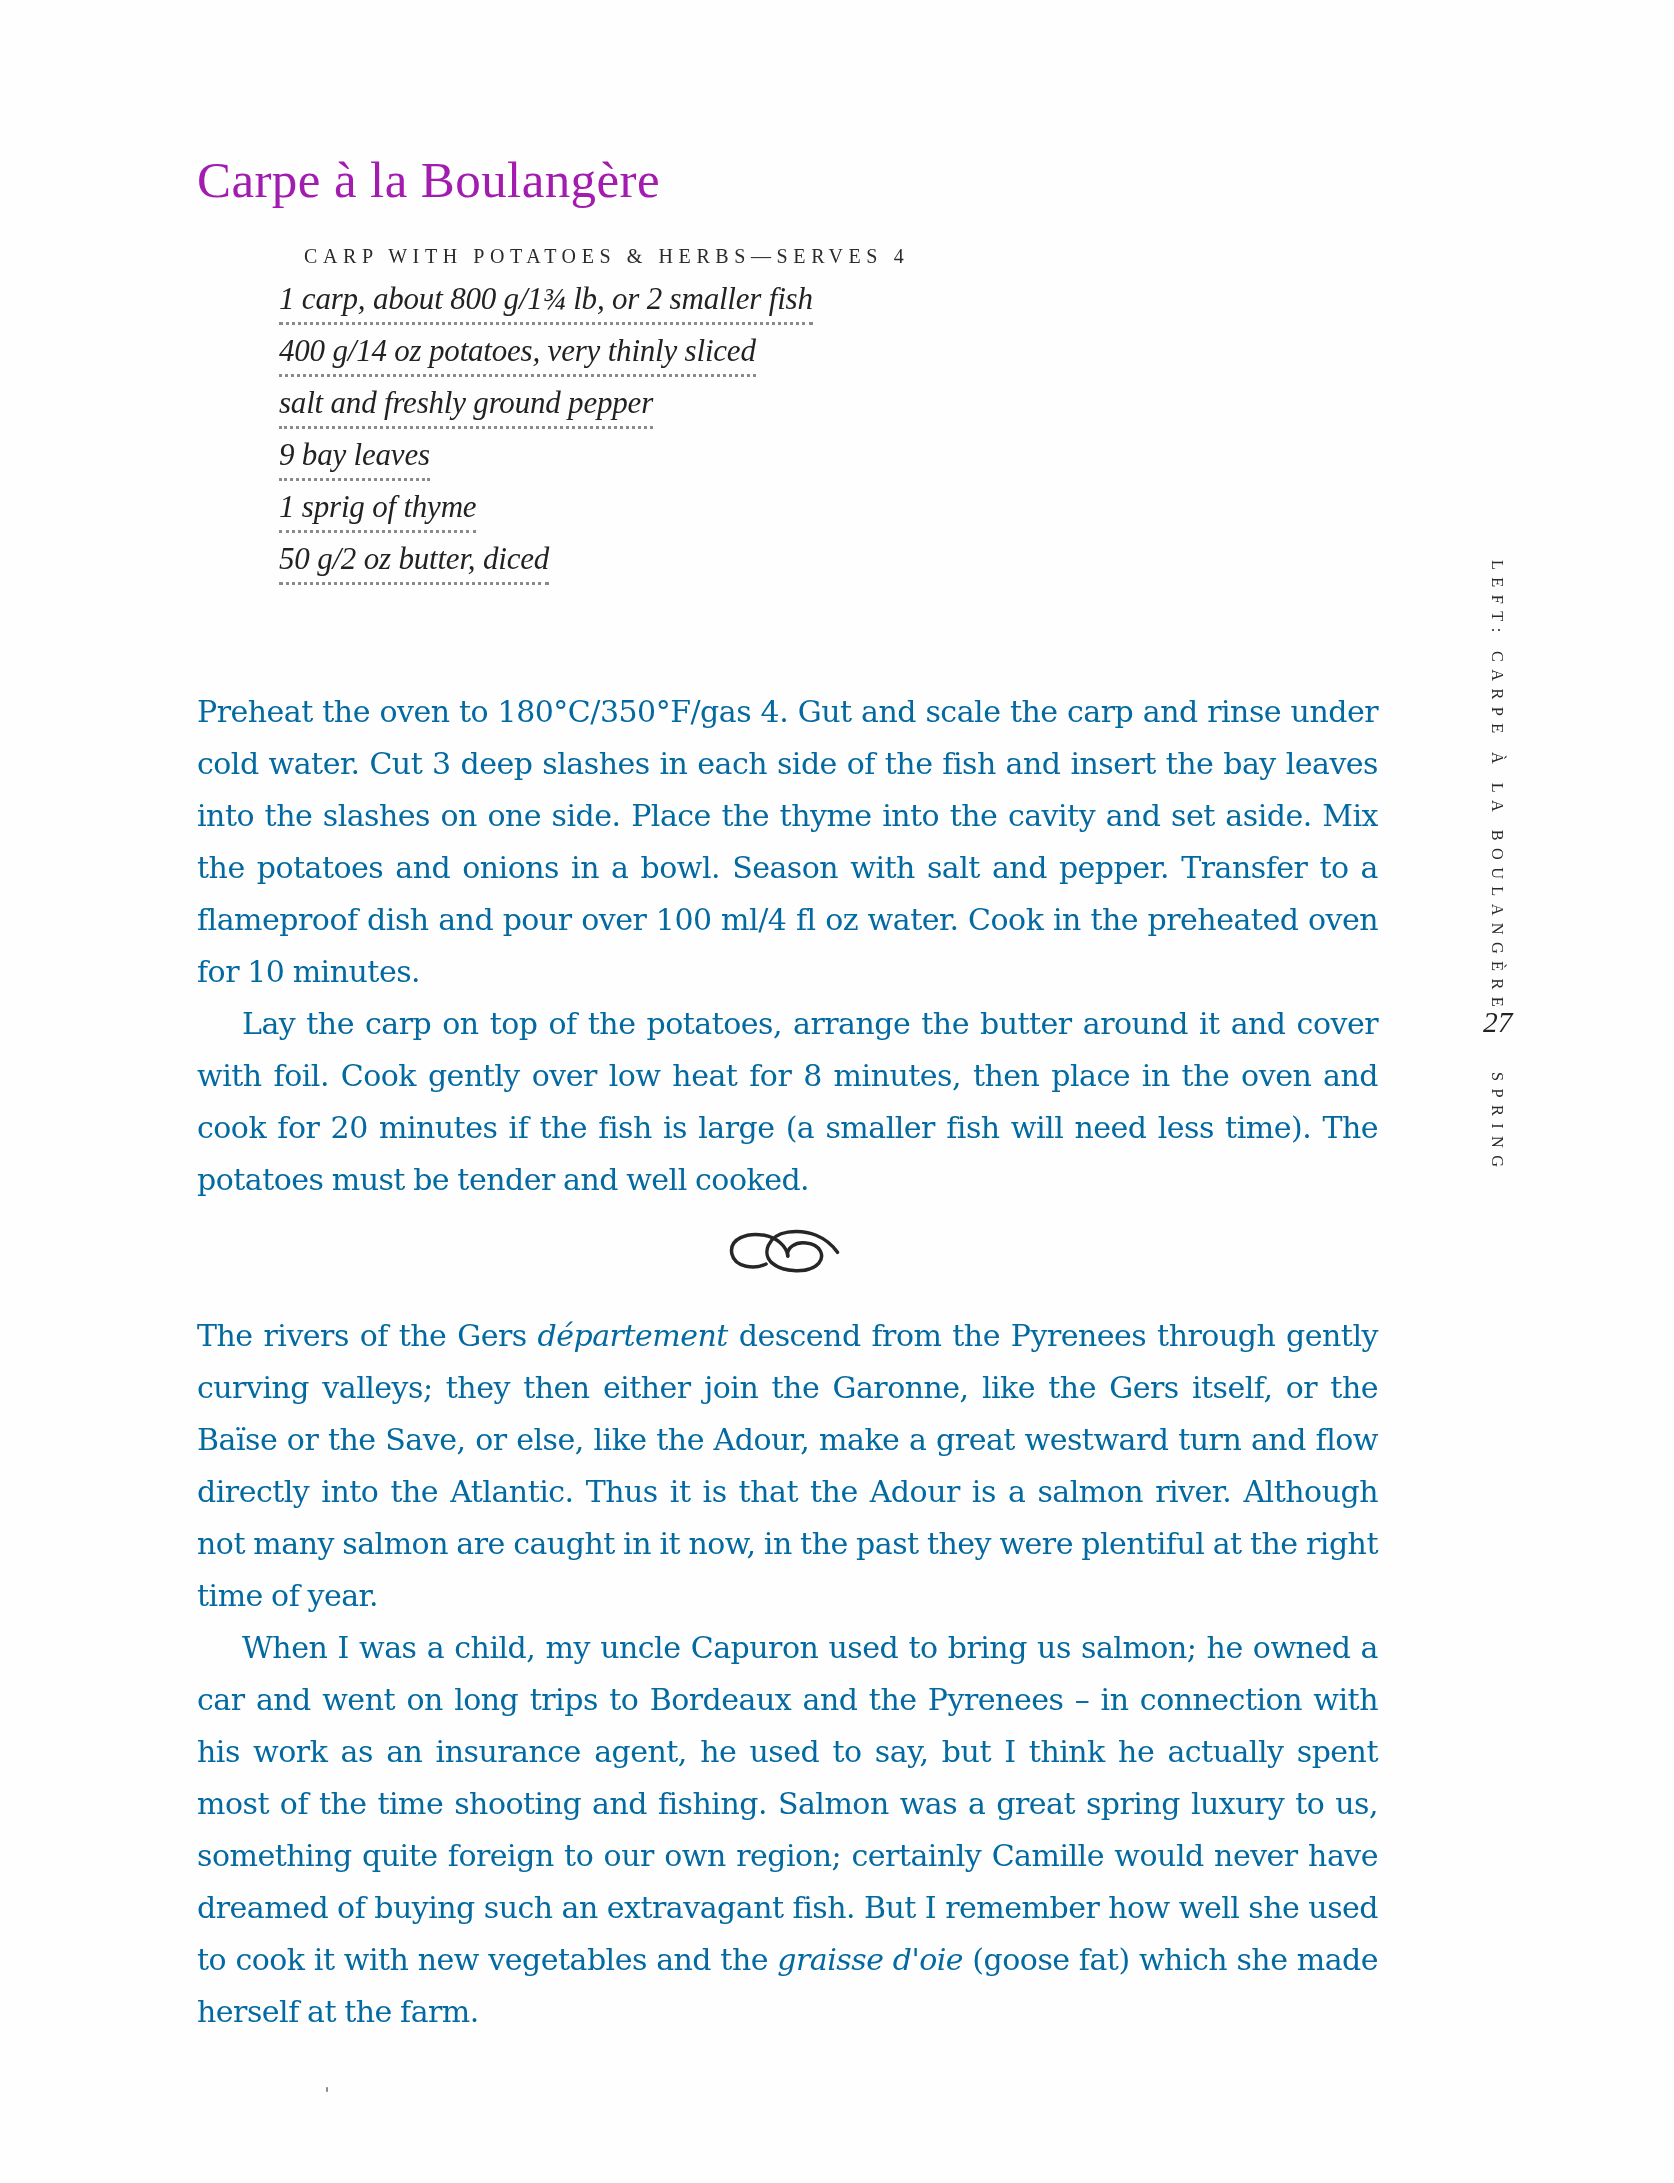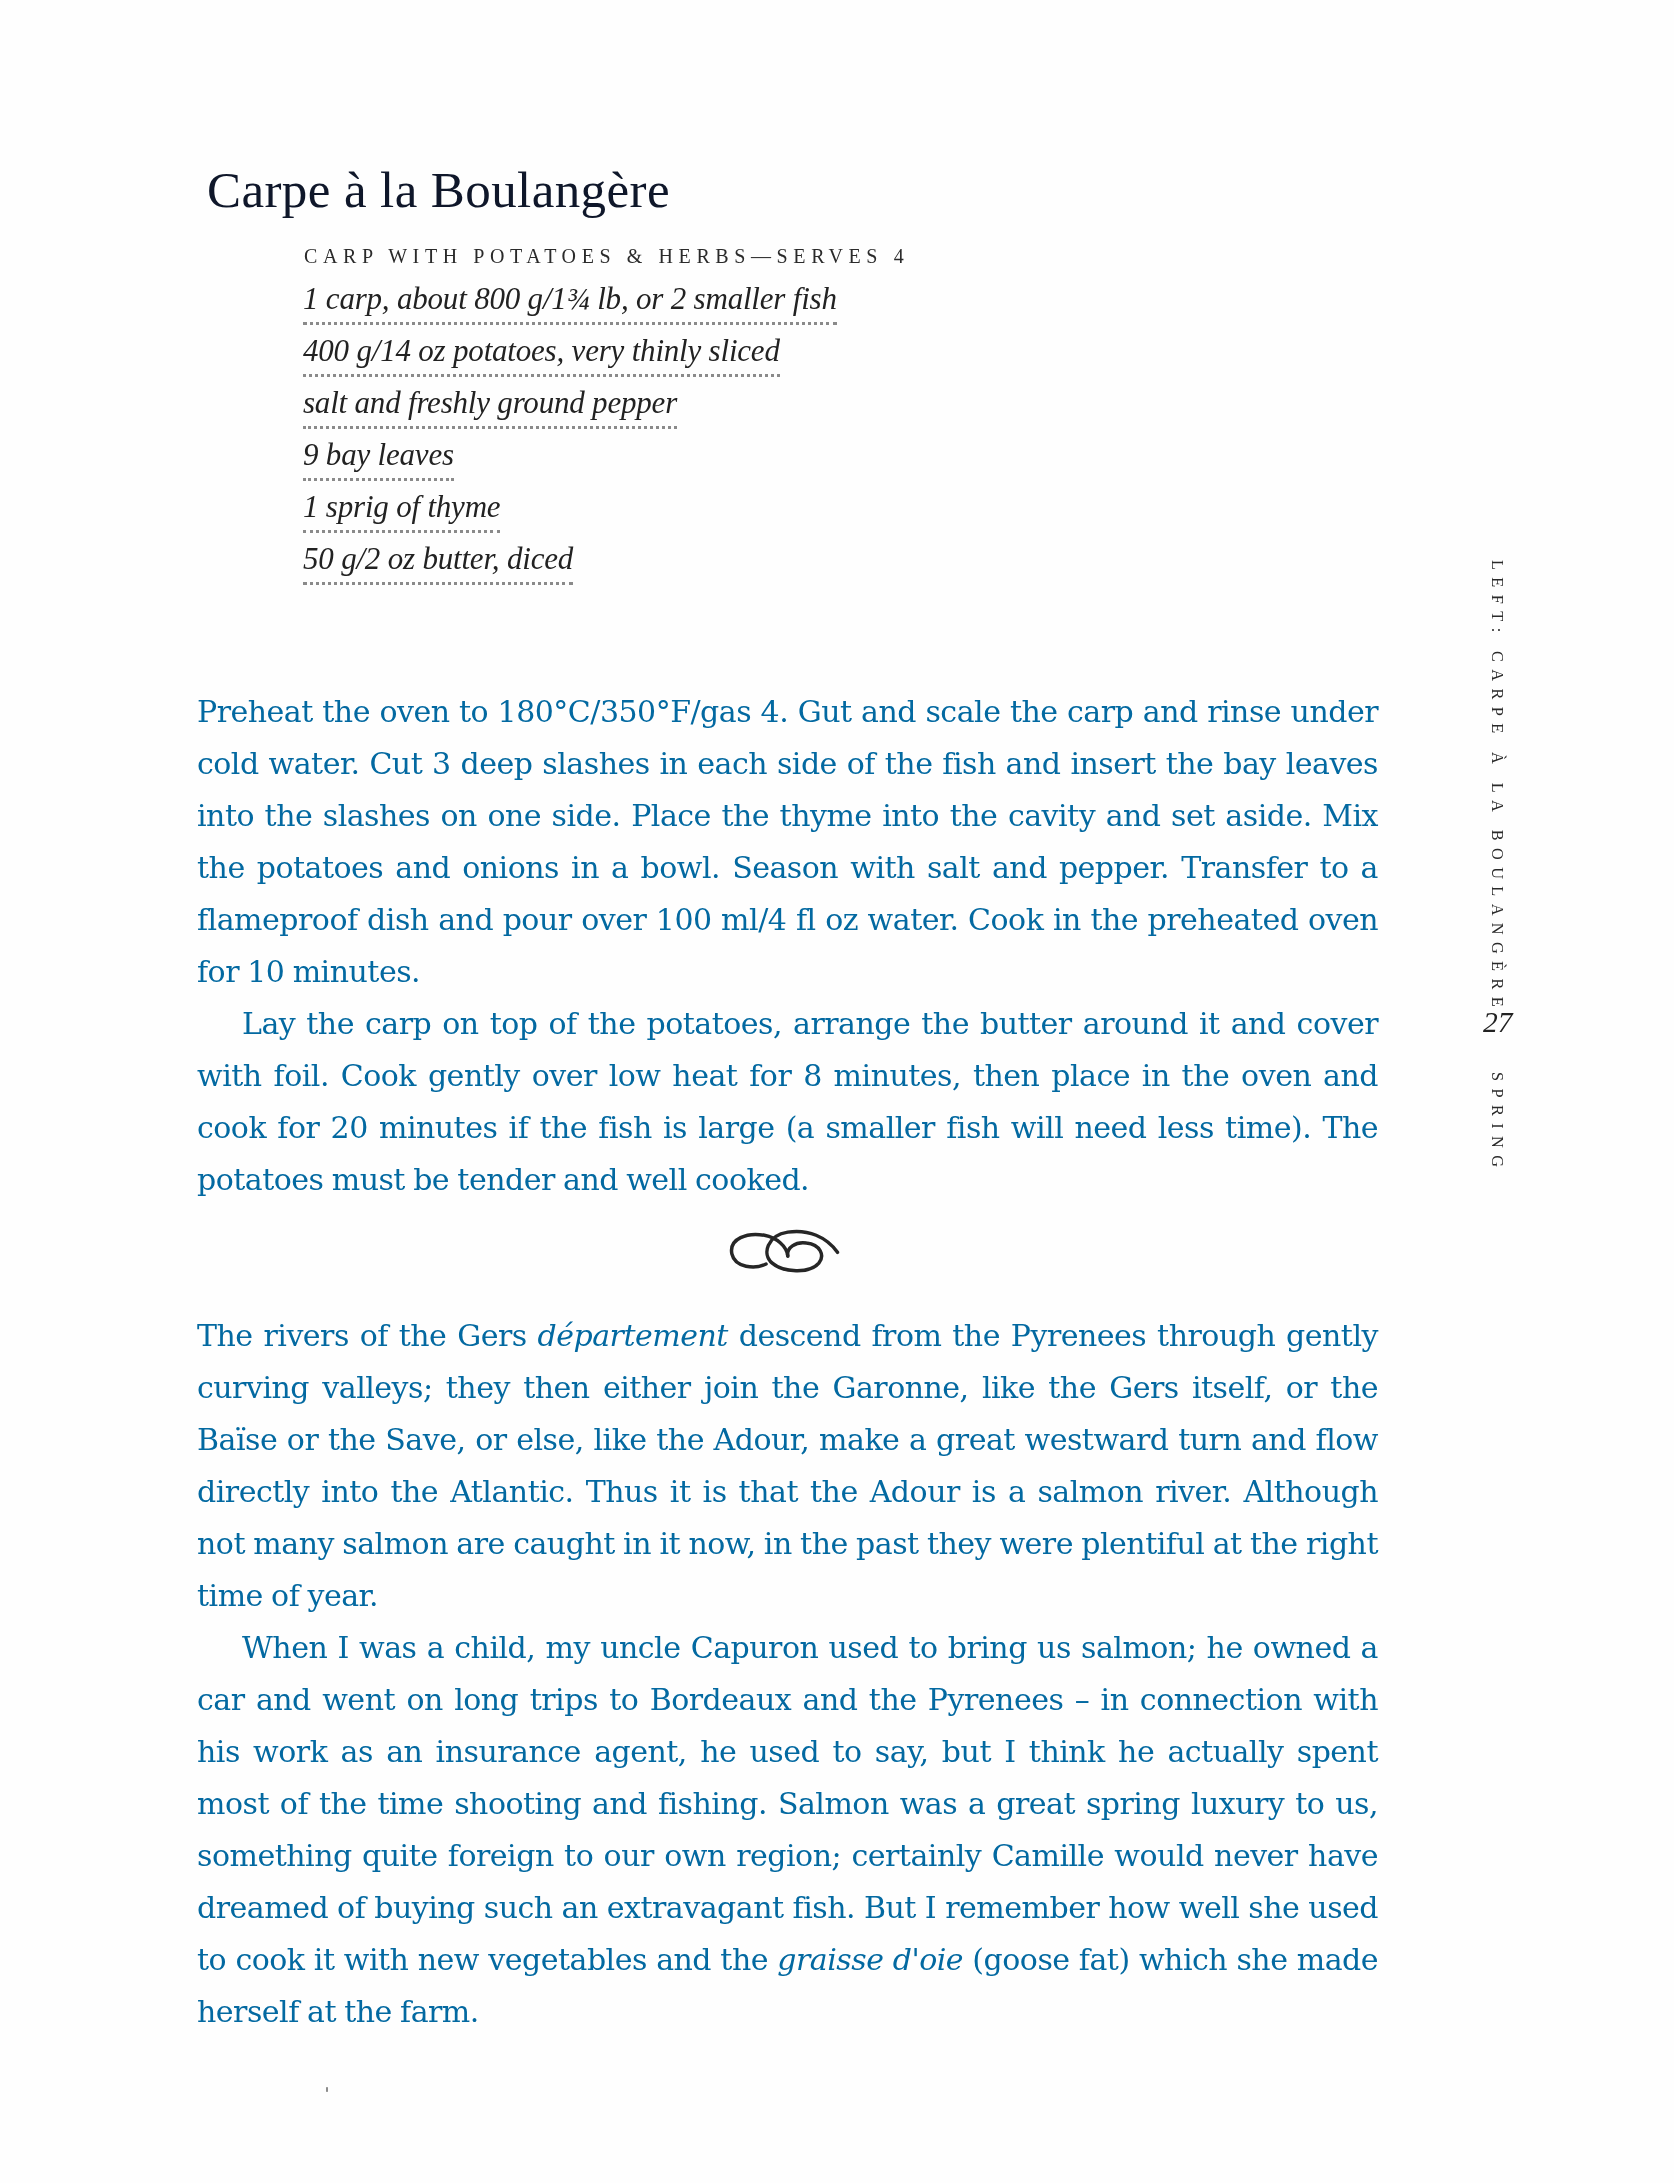--- a/index.html
+++ b/index.html
@@ -18,26 +18,26 @@
     .page {
       position: absolute;
       left: 0; top: 0;
       width: 1675px; height: 2183px;
       background: #fefefe;
     }
     .title {
       position: absolute;
       left: 197px;
       top: 149px;
-      margin: 10px;
+      margin: 0;
       font-family: "Liberation Serif", "DejaVu Serif", serif;
       font-weight: normal;
       font-size: 51px;
       line-height: 62px;
-      color: #0f172a;
+      color: #a21caf;
       letter-spacing: 0.4px;
     }
     .subtitle {
       position: absolute;
       left: 288px;
       top: 229px;
       margin: 16px;
       font-family: "Liberation Serif", "DejaVu Serif", serif;
       font-size: 20px;
       letter-spacing: 5.6px;
@@ -61,21 +61,20 @@
       display: inline-block;
       font-family: "Liberation Serif", "DejaVu Serif", serif;
       font-style: italic;
       font-size: 31px;
       line-height: 40px;
       color: #222;
       padding-bottom: 3.1px;
       border-bottom: 3.1px dotted #8a8a8a;
       letter-spacing: -0.2px;
       white-space: nowrap;
-      margin-left: 24px;
     }
     .body-text {
       position: absolute;
       left: 197px;
       width: 1181px;
       margin: 0;
       font-family: "DejaVu Serif", "Liberation Serif", serif;
       font-size: 30px;
       line-height: 52px;
       color: #0369a1;

